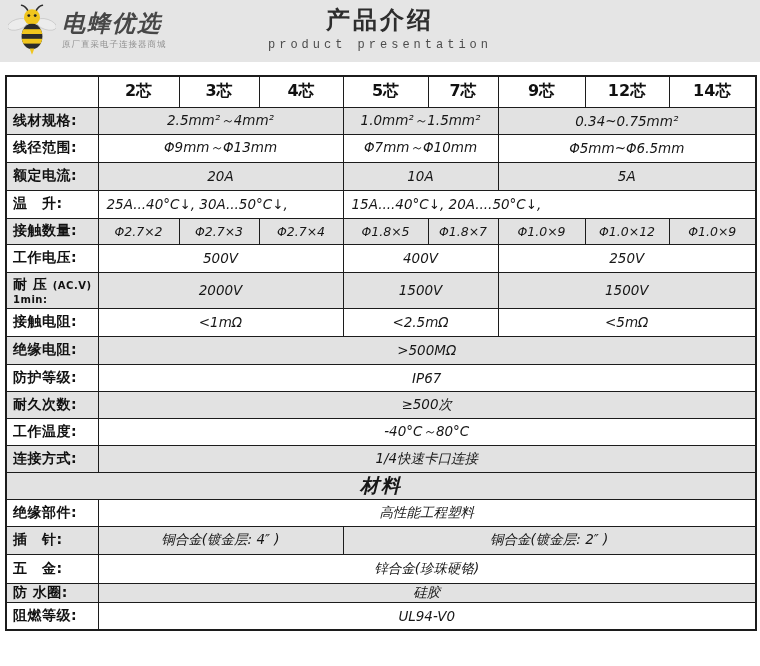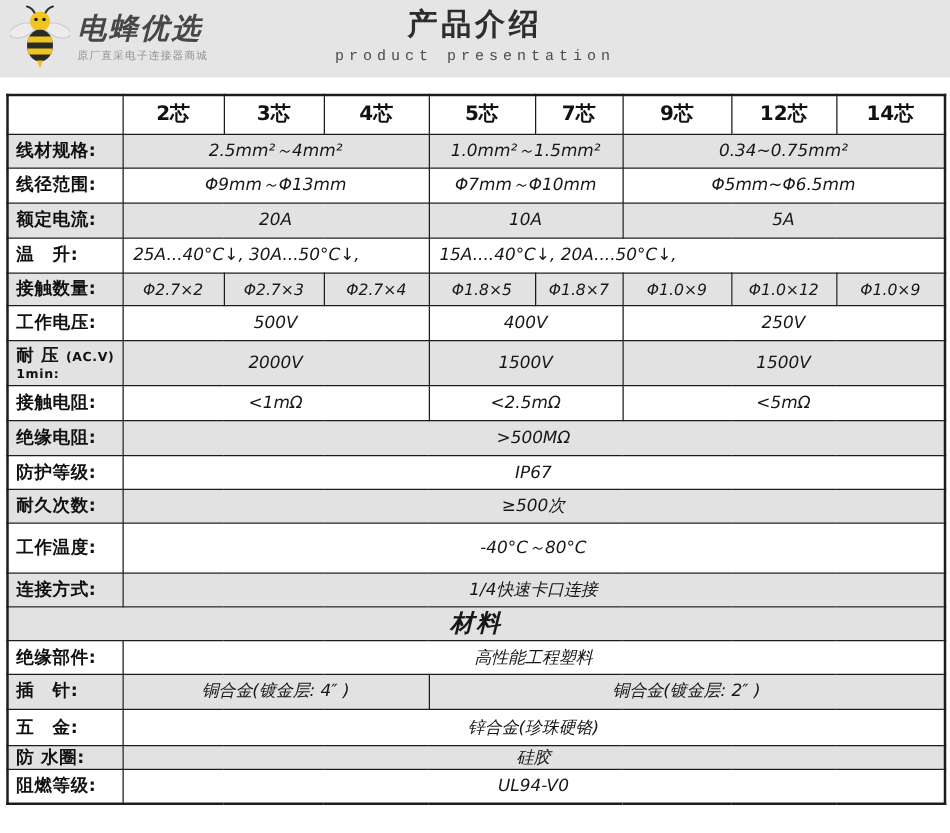--- a/index.html
+++ b/index.html
@@ -195,21 +195,21 @@
             <td colspan="8">&gt;500MΩ</td>
           </tr>
           <tr style="height: 27px;">
             <th class="rowlabel">防护等级:</th>
             <td colspan="8">IP67</td>
           </tr>
           <tr class="shade" style="height: 27px;">
             <th class="rowlabel">耐久次数:</th>
             <td colspan="8">≥500次</td>
           </tr>
-          <tr style="height: 40px;">
+          <tr style="height: 27px;">
             <th class="rowlabel">工作温度:</th>
             <td colspan="8">-40°C～80°C</td>
           </tr>
           <tr class="shade" style="height: 27px;">
             <th class="rowlabel">连接方式:</th>
             <td colspan="8">1/4快速卡口连接</td>
           </tr>
           <tr class="shade" style="height: 25px;">
             <td colspan="9" class="section">材料</td>
           </tr>

